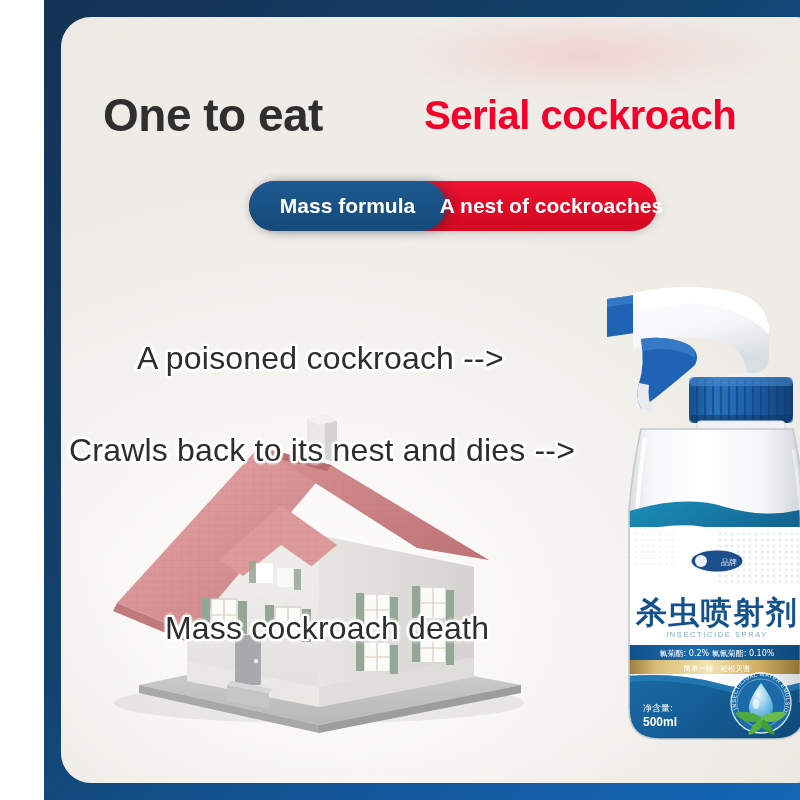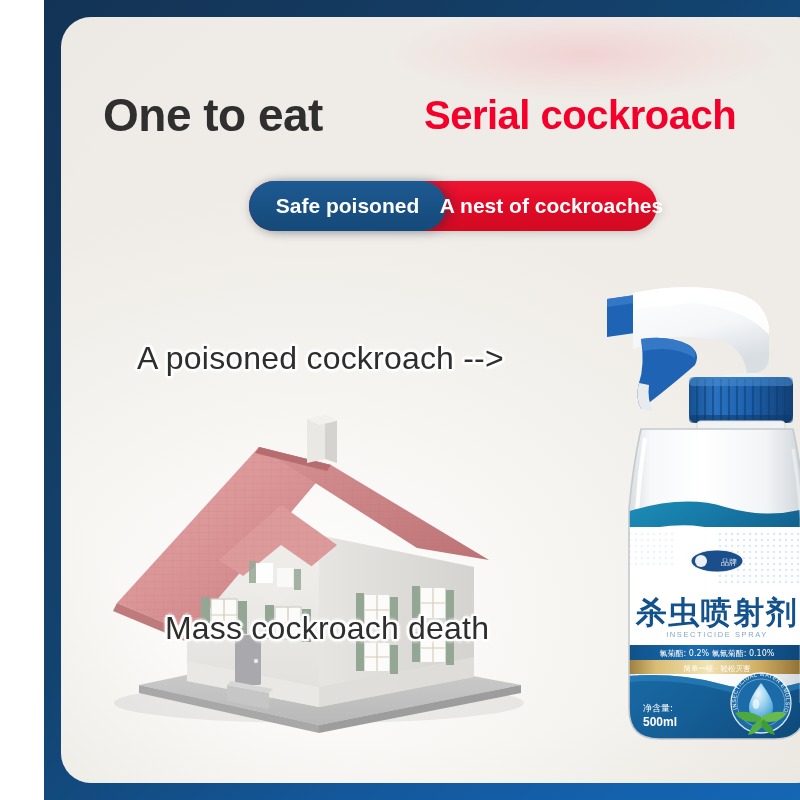--- a/index.html
+++ b/index.html
@@ -173,21 +173,21 @@
 
     <div class="headline-glow"></div>
     <div class="headline">
       <span class="headline-left">One to eat</span>
       <span class="headline-right">Serial cockroach</span>
     </div>
 
     <div class="pill-row">
       <div class="pill-red"></div>
       <div class="pill-blue"></div>
-      <div class="pill-label-blue">Safe poisoned</div>
+      <div class="pill-label-blue">Mass formula</div>
       <div class="pill-label-red">A nest of cockroaches</div>
     </div>
 
     <div class="house-scene">
       <svg class="house-svg" viewBox="0 0 470 350" xmlns="http://www.w3.org/2000/svg">
         <defs>
           <linearGradient id="roofMain" x1="0" y1="0" x2="1" y2="1">
             <stop offset="0%" stop-color="#e8a9a8"></stop>
             <stop offset="50%" stop-color="#d99394"></stop>
             <stop offset="100%" stop-color="#c87e80"></stop>
@@ -432,17 +432,18 @@
         </g>
 
         <path d="M44,150 Q36,186 32,230 L32,430 Q32,460 62,460 L178,460 Q208,460 208,430 L208,230
                  Q204,186 196,150 Z" fill="none" stroke="#c3cace" stroke-width="1.6"></path>
         <path d="M196,170 Q202,206 204,240 L204,424" stroke="#ffffff" stroke-width="3" opacity="0.45" fill="none"></path>
       </svg>
     </div>
 
     <div class="steps">
       <div class="step step-1">A poisoned cockroach --&gt;</div>
+      <div class="step step-2">Crawls back to its nest and dies --&gt;</div>
       <div class="step step-4">Mass cockroach death</div>
     </div>
 
   </div>
 </div>
 
 </body></html>

